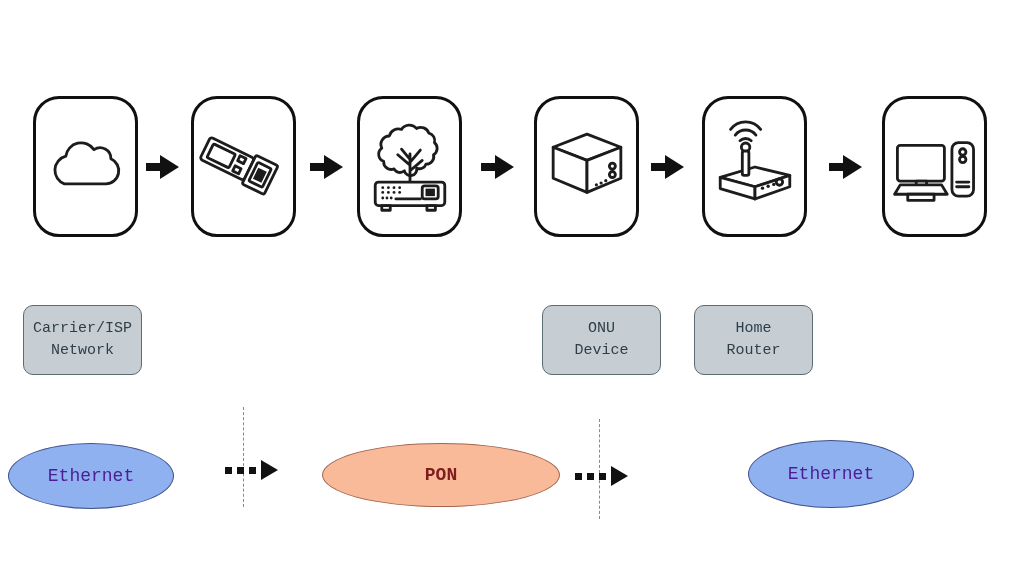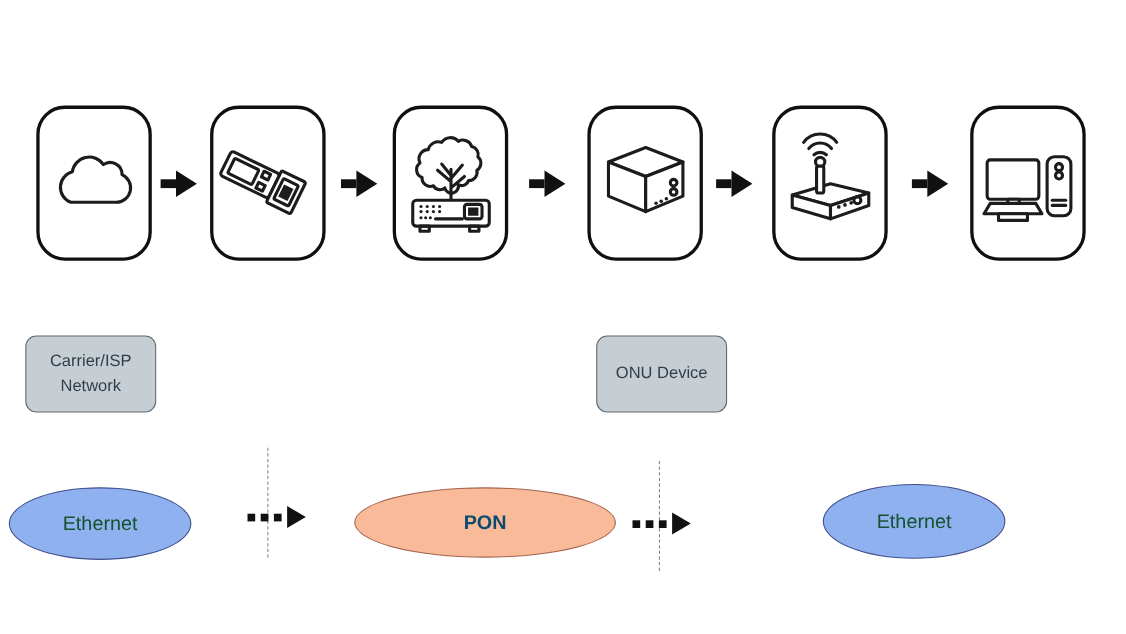--- a/index.html
+++ b/index.html
@@ -1,18 +1,18 @@
 <!DOCTYPE html>
 <html><head>
 <meta charset="utf-8">
 <style>
   html,body { margin:0; padding:0; background:#ffffff; }
   .canvas {
     position:relative; width:1024px; height:576px; background:#ffffff;
-    font-family:Liberation Sans, sans-serif; overflow:hidden;
+    font-family:Liberation Mono, monospace; overflow:hidden;
   }
   
   .device-box {
     position:absolute; top:96px; width:105px; height:141px;
     border:3px solid #101010; border-radius:26px; background:#ffffff;
     display:flex; align-items:center; justify-content:center; box-sizing:border-box;
   }
   .device-box svg { width:94px; height:94px; }
   .icon-stroke { stroke:#1c1c1c; fill:none; stroke-width:3; stroke-linejoin:round; stroke-linecap:round; }
   .icon-fill  { fill:#1c1c1c; stroke:none; }
@@ -30,22 +30,22 @@
     display:flex; align-items:center; justify-content:center; text-align:center;
     font-size:15px; line-height:1.45; color:#2f3e49; padding:0 16px;
   }
 
   
   .ellipse {
     position:absolute; border-radius:50%;
     display:flex; align-items:center; justify-content:center;
     font-size:18px;
   }
-  .ellipse.blue   { background:#8fb1f0; border:1.6px solid #41518d; color:#14532d; }
-  .ellipse.orange { background:#f9ba9a; border:1.6px solid #a5654e; color:#0c4a6e; font-weight:bold; }
+  .ellipse.blue   { background:#8fb1f0; border:1.6px solid #41518d; color:#4c1d95; }
+  .ellipse.orange { background:#f9ba9a; border:1.6px solid #a5654e; color:#7f1d1d; font-weight:bold; }
   .eth-1 { left:8px;   top:443px; width:164px; height:64px; }
   .pon-1 { left:322px; top:443px; width:236px; height:62px; }
   .eth-2 { left:748px; top:440px; width:164px; height:66px; }
 
   
   .dashed-arrow { position:absolute; display:flex; align-items:center; }
   .dashed-arrow .dash { width:7px; height:7px; background:#111111; margin-right:5px; }
   .dashed-arrow .dhead { width:0; height:0; border-top:10px solid transparent; border-bottom:10px solid transparent; border-left:17px solid #111111; }
   .da-1 { left:225px; top:460px; }
   .da-2 { left:575px; top:466px; }
@@ -166,20 +166,21 @@
       <rect class="icon-stroke icon-white" x="68" y="24" width="23" height="57" rx="7"></rect>
       <circle class="icon-stroke" stroke-width="2.6" cx="79.5" cy="34" r="3.4"></circle>
       <circle class="icon-stroke" stroke-width="2.6" cx="79.5" cy="42" r="3.4"></circle>
       <line class="icon-stroke" stroke-width="2.6" x1="73" y1="66" x2="86" y2="66"></line>
       <line class="icon-stroke" stroke-width="2.6" x1="73" y1="71" x2="86" y2="71"></line>
     </svg>
   </div>
 
   <div class="label-box" style="left:23px">Carrier/ISP Network</div>
   <div class="label-box" style="left:542px">ONU Device</div>
+  <div class="label-box" style="left:694px">Home Router</div>
 
   <div class="ellipse blue eth-1">Ethernet</div>
   <div class="ellipse orange pon-1">PON</div>
   <div class="ellipse blue eth-2">Ethernet</div>
 
   <div class="vline vl-1"></div>
   <div class="vline vl-2"></div>
 
   <div class="dashed-arrow da-1">
     <span class="dash"></span>

